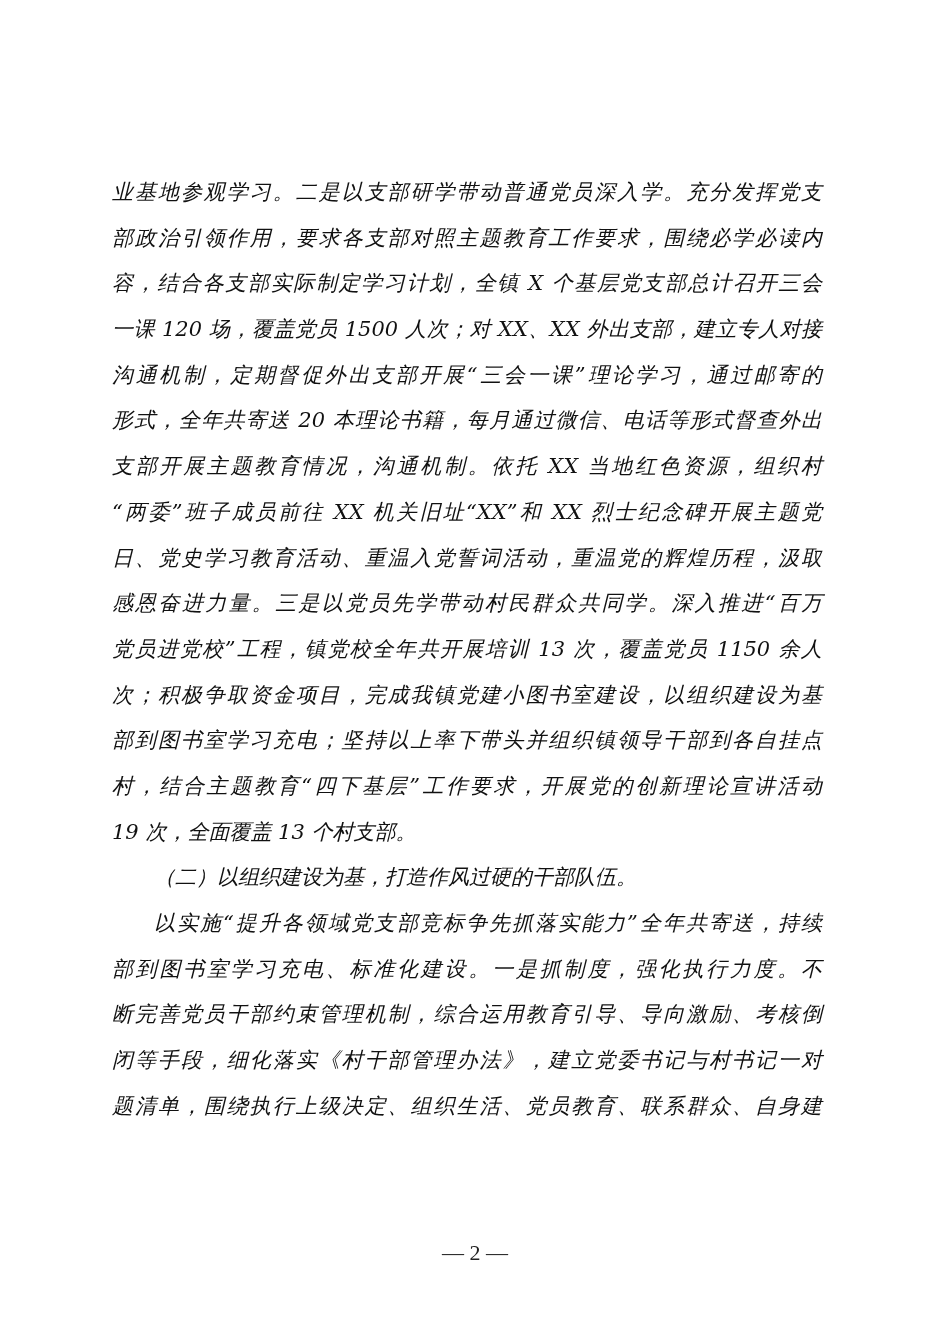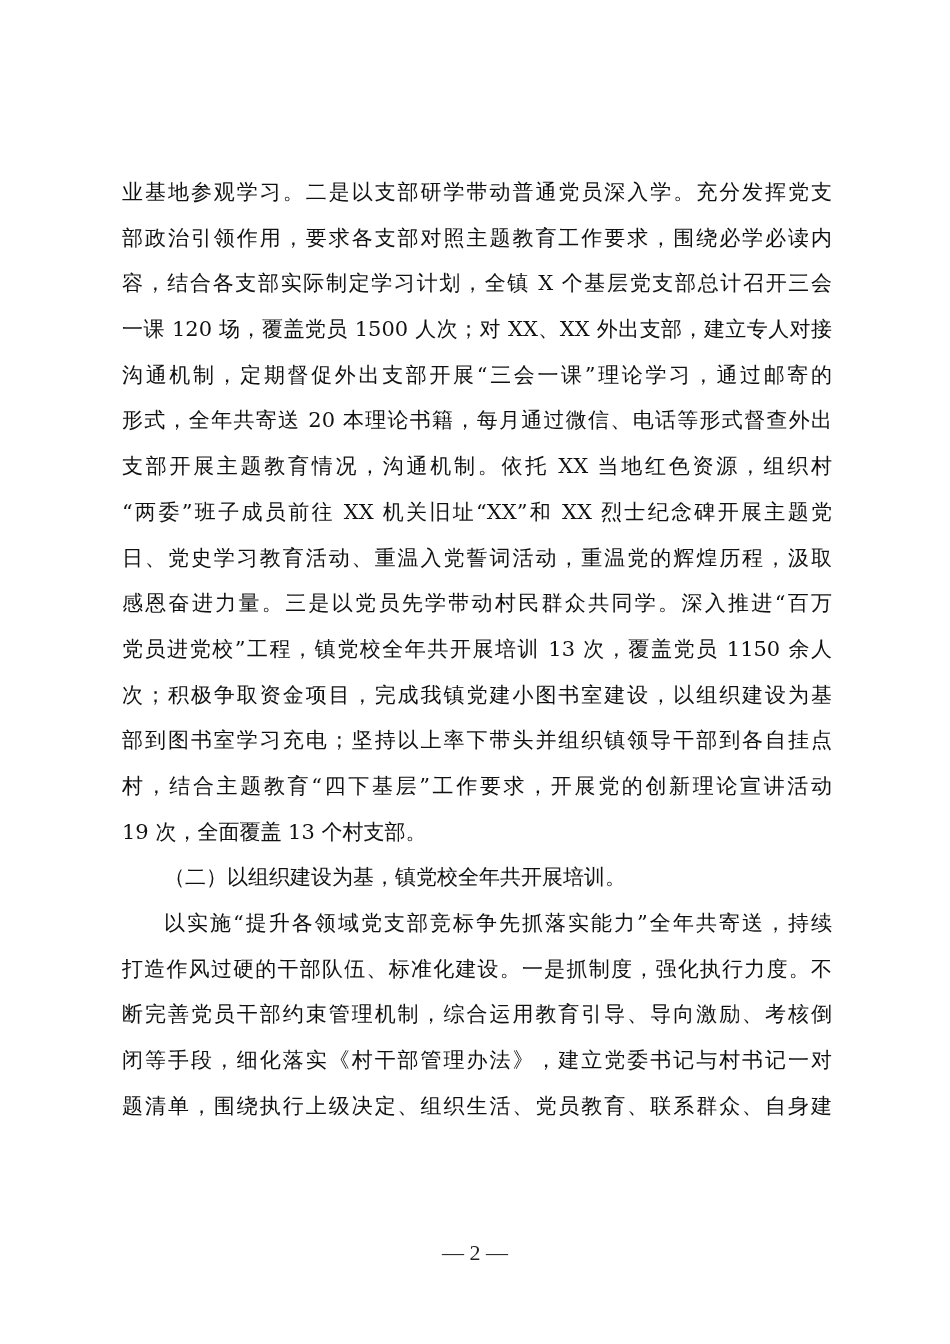--- a/index.html
+++ b/index.html
@@ -17,23 +17,24 @@
     }
     .page {
       position: absolute;
       left: 0; top: 0;
       width: 950px;
       height: 1344px;
       background: #ffffff;
     }
     .body-text {
       position: absolute;
-      left: 122px;
+      left: 112px;
       top: 170px;
       width: 710px;
+      font-style: italic;
     }
     .line {
       height: 45.7px;
       line-height: 45.7px;
       font-size: 21px;
       white-space: nowrap;
       text-align: justify;
       text-align-last: justify;
       letter-spacing: 0;
     }
@@ -75,23 +76,23 @@
     <div class="line">支部开展主题教育情况，沟通机制。依托 XX 当地红色资源，组织村</div>
     <div class="line">“两委”班子成员前往 XX 机关旧址“XX”和 XX 烈士纪念碑开展主题党</div>
     <div class="line">日、党史学习教育活动、重温入党誓词活动，重温党的辉煌历程，汲取</div>
     <div class="line">感恩奋进力量。三是以党员先学带动村民群众共同学。深入推进“百万</div>
     <div class="line">党员进党校”工程，镇党校全年共开展培训 13 次，覆盖党员 1150 余人</div>
     <div class="line">次；积极争取资金项目，完成我镇党建小图书室建设，以组织建设为基</div>
     <div class="line">部到图书室学习充电；坚持以上率下带头并组织镇领导干部到各自挂点</div>
     <div class="line">村，结合主题教育“四下基层”工作要求，开展党的创新理论宣讲活动</div>
     <div class="line last">19 次，全面覆盖 13 个村支部。</div>
 
-    <div class="line heading">（二）以组织建设为基，镇党校全年共开展培训。</div>
+    <div class="line heading">（二）以组织建设为基，打造作风过硬的干部队伍。</div>
 
     <div class="line indent">以实施“提升各领域党支部竞标争先抓落实能力”全年共寄送，持续</div>
-    <div class="line">打造作风过硬的干部队伍、标准化建设。一是抓制度，强化执行力度。不</div>
+    <div class="line">部到图书室学习充电、标准化建设。一是抓制度，强化执行力度。不</div>
     <div class="line">断完善党员干部约束管理机制，综合运用教育引导、导向激励、考核倒</div>
     <div class="line">闭等手段，细化落实《村干部管理办法》，建立党委书记与村书记一对</div>
     <div class="line">题清单，围绕执行上级决定、组织生活、党员教育、联系群众、自身建</div>
   </div>
 
   <div class="page-number">— 2 —</div>
 </div>
 
 </body></html>

